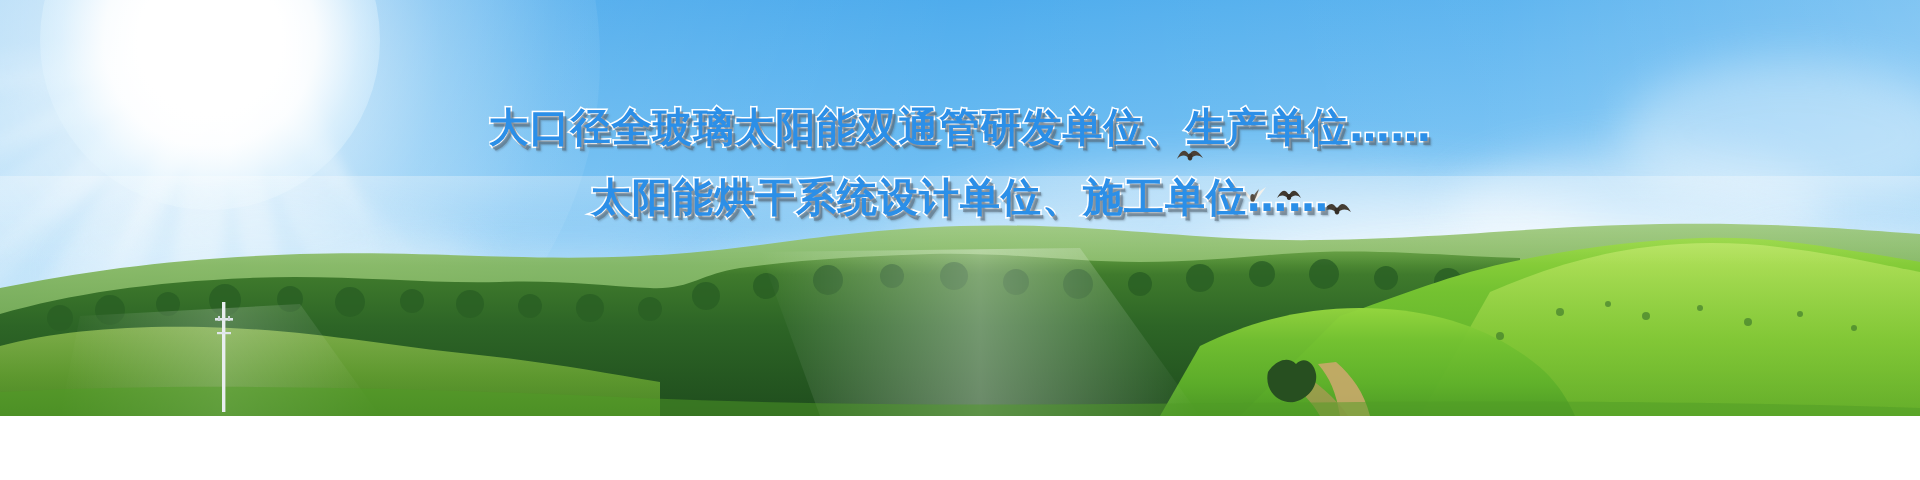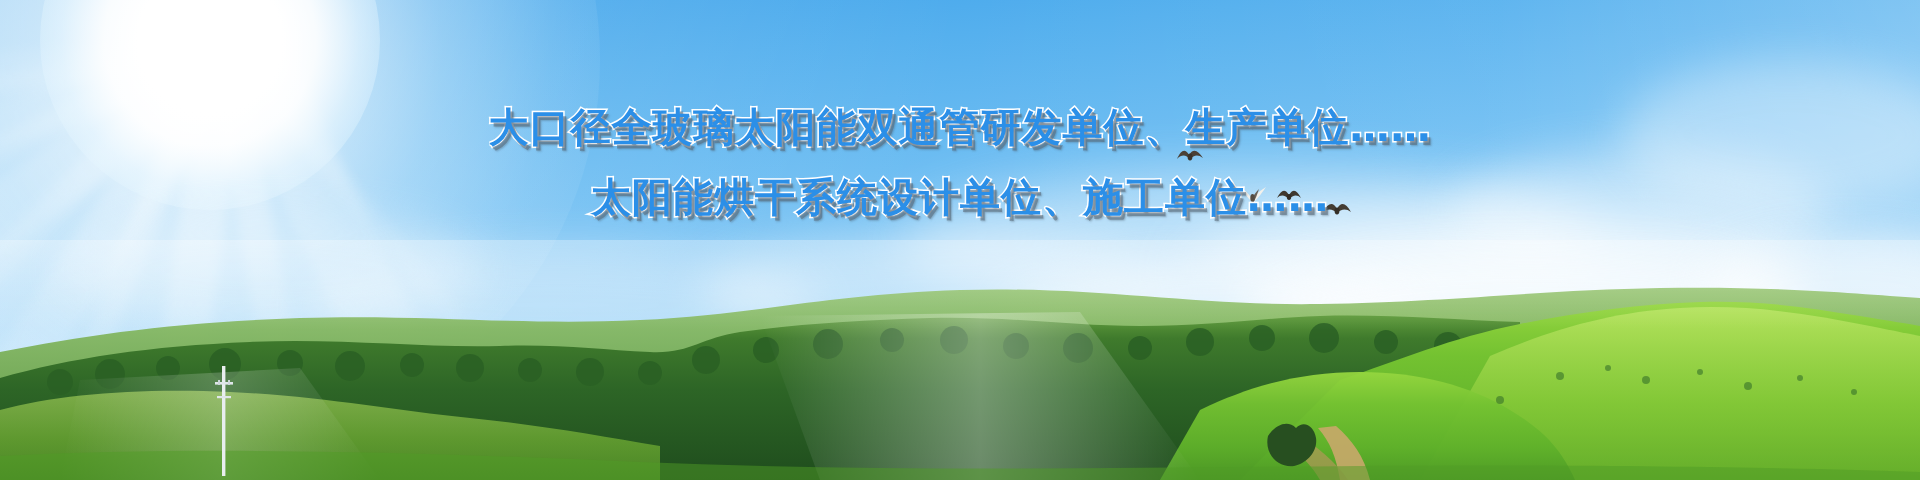--- a/index.html
+++ b/index.html
@@ -1,18 +1,18 @@
 <!DOCTYPE html>
 <html><head>
 <meta charset="utf-8">
 <style>
   html,body{margin:0;padding:0;}
   body{width:1920px;height:480px;overflow:hidden;font-family:"DejaVu Sans",sans-serif;}
 
-  .banner{position:relative;width:1920px;height:480px;overflow:hidden;background:#5fb4ef;}
+  .banner{position:relative;width:1920px;height:416px;overflow:hidden;background:#5fb4ef;}
 
   
   .sky{position:absolute;left:0;top:0;width:1920px;height:480px;
        background:linear-gradient(175deg,#3ea2ea 0%,#55b0ee 18%,#6dbdf2 38%,#8fcdf6 60%,#bfe2fa 82%,#dff0fc 100%);}
 
   .sky-tint{position:absolute;left:0;top:0;width:1920px;height:480px;
        background:linear-gradient(100deg, rgba(255,255,255,0.55) 0%, rgba(255,255,255,0.10) 28%, rgba(255,255,255,0.0) 48%, rgba(255,255,255,0.05) 75%, rgba(255,255,255,0.25) 100%);}
 
   
   .sun-core{position:absolute;left:40px;top:-130px;width:340px;height:340px;border-radius:50%;

